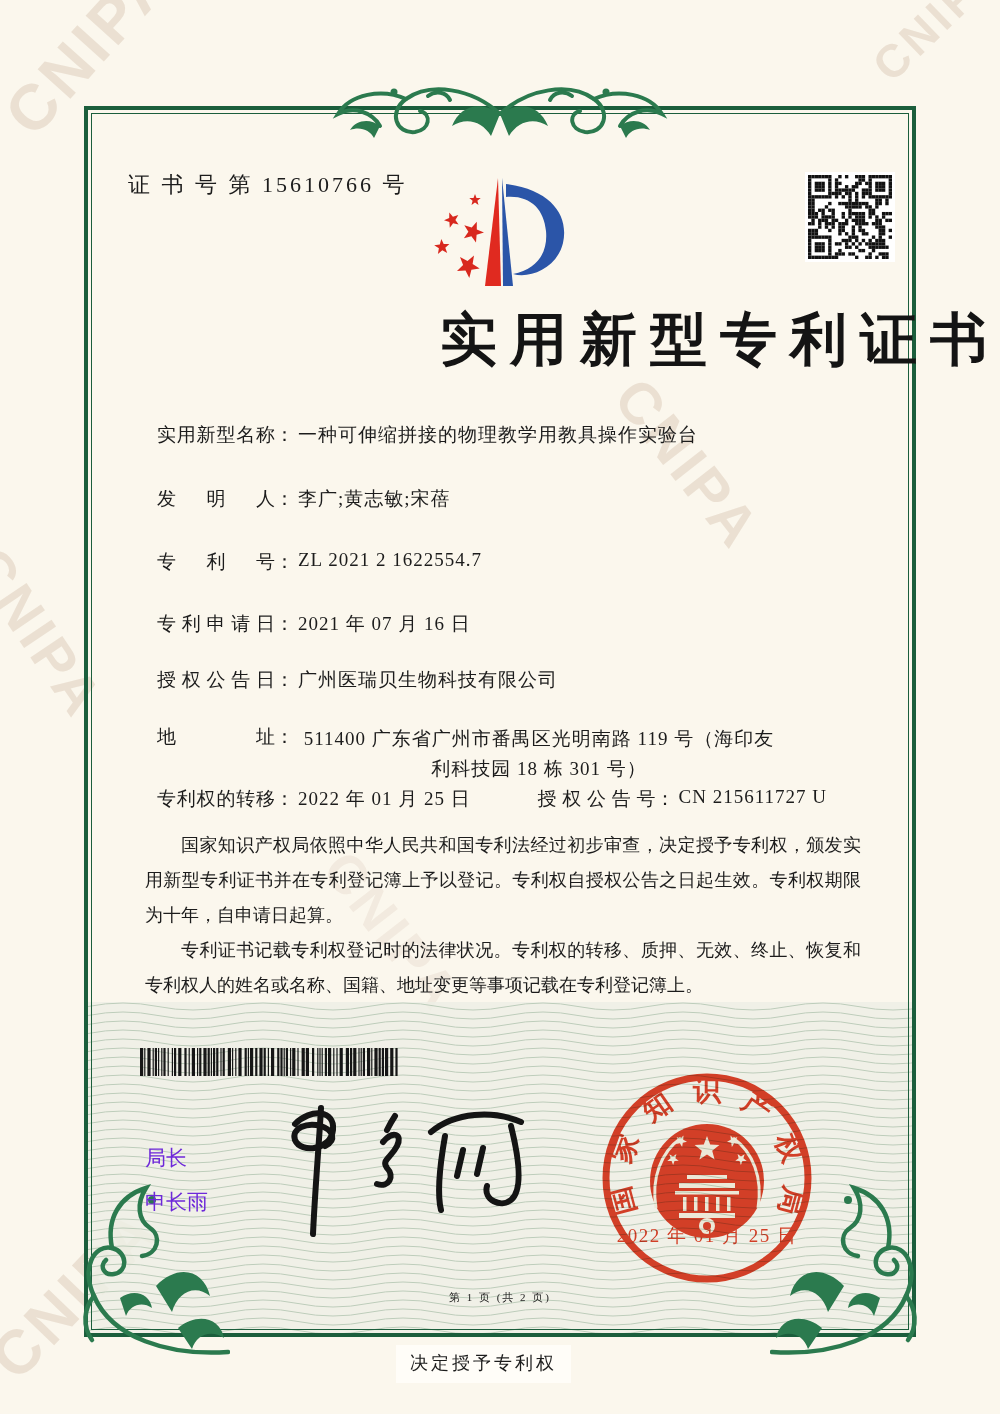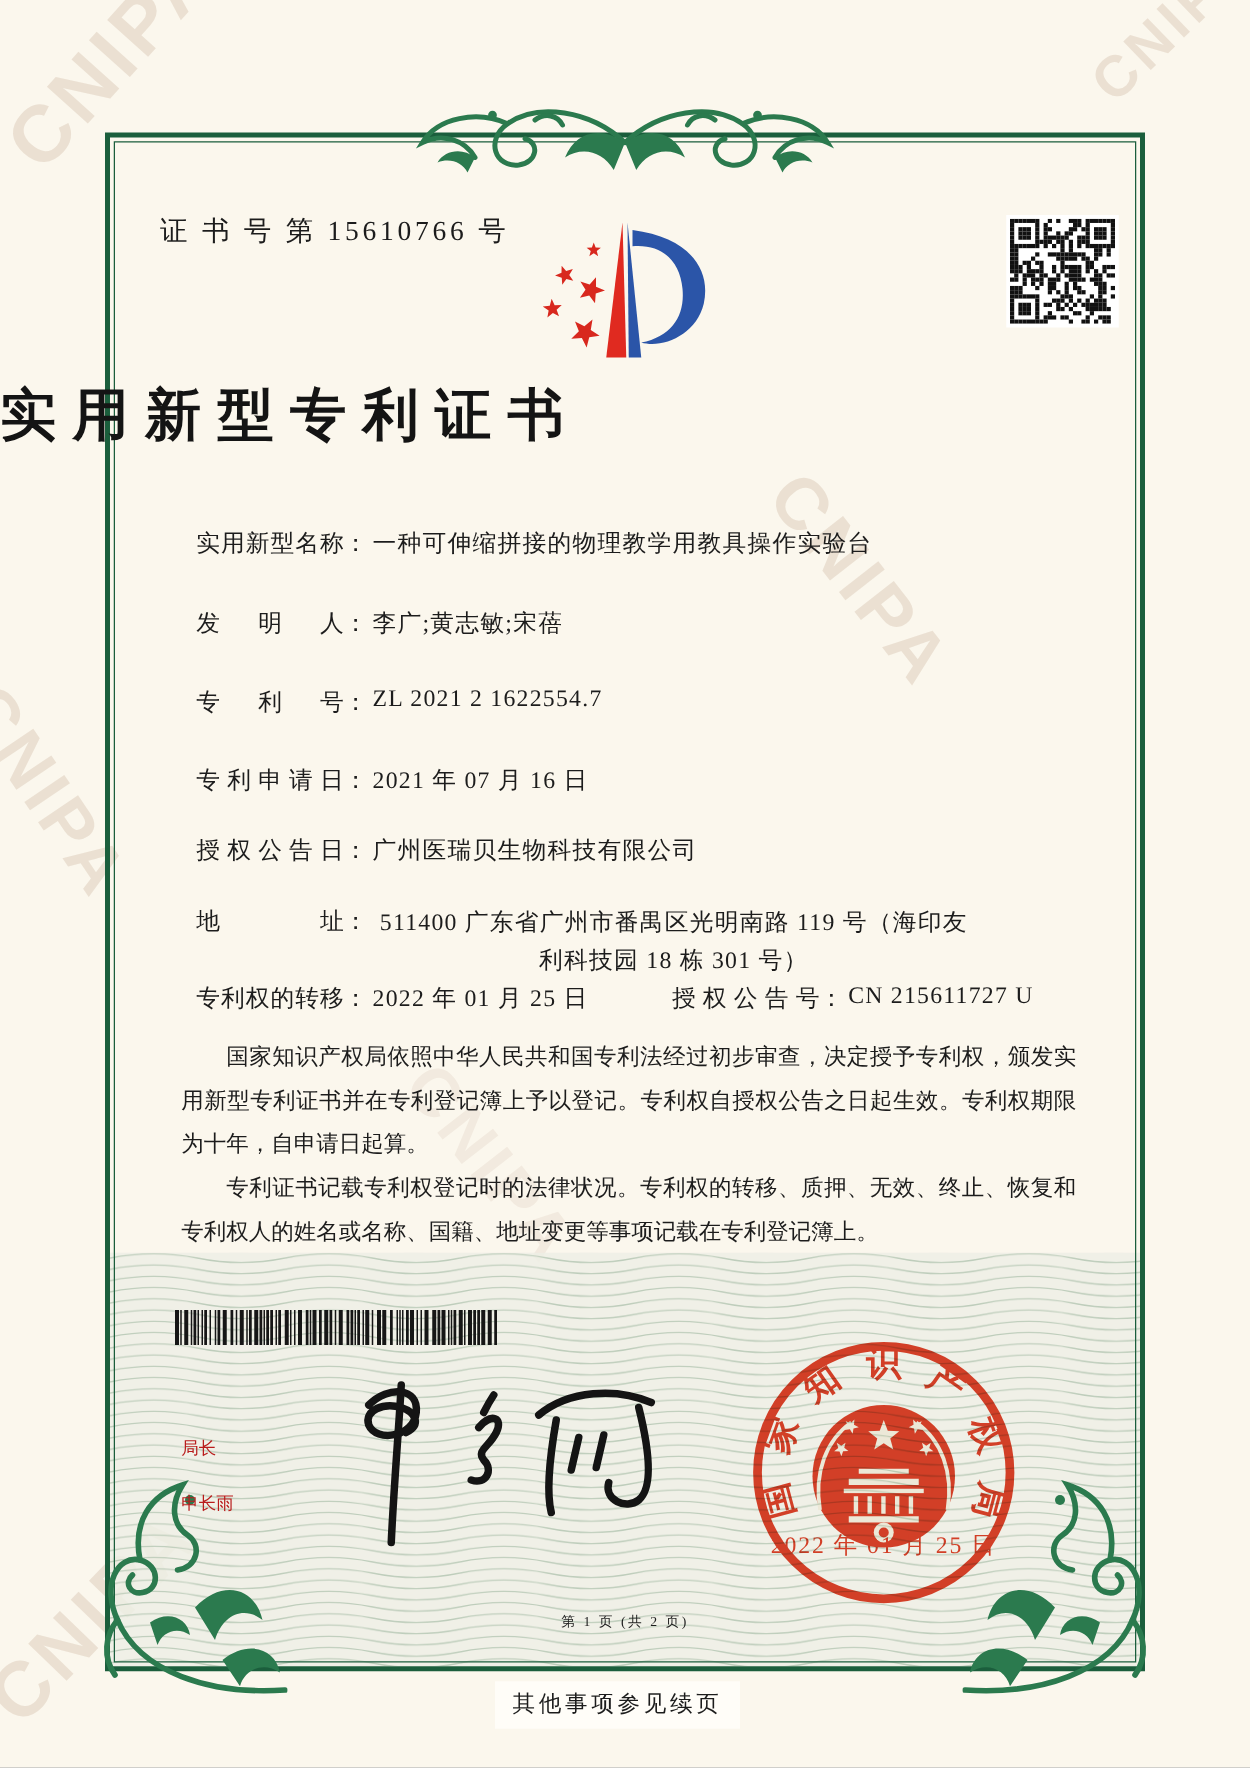--- a/index.html
+++ b/index.html
@@ -31,43 +31,43 @@
   .frame-inner{position:absolute; left:3px; top:3px; right:3px; bottom:3px; border:1.5px solid #1b5e3c;}
   .flourish-top{position:absolute; left:310px; top:74px; width:380px; height:80px; z-index:3;}
   .corner-orn{position:absolute; z-index:3; width:170px; height:190px;}
   .corner-orn.left{left:60px; top:1168px;}
   .corner-orn.right{left:770px; top:1168px; transform:scaleX(-1);}
   
   .cert-no{position:absolute; left:128px; top:170px; z-index:3; font-size:22px; letter-spacing:3px;}
   .logo{position:absolute; left:425px; top:170px; width:150px; height:126px; z-index:3;}
   .qr{position:absolute; left:805px; top:172px; width:84px; height:84px; z-index:3; background:#fff; padding:3px;}
   .title{
-    position:absolute; left:0; top:302px; width:100%; z-index:3; text-align:left;
-    font-size:45px; font-weight:bold; letter-spacing:13px; color:#141414;
+    position:absolute; left:0; top:302px; width:100%; z-index:3; text-align:right;
+    font-size:57px; font-weight:bold; letter-spacing:13px; color:#141414;
   }
   
   .fields{position:absolute; left:145px; top:0; width:720px; z-index:3; font-size:19px;}
   .frow{position:absolute; left:12px; white-space:nowrap;}
   .flabel{display:inline-block; width:118px; text-align:justify; text-align-last:justify; vertical-align:top;}
   .fcolon{display:inline-block; vertical-align:top;}
   .fval{display:inline-block; vertical-align:top; margin-left:4px; letter-spacing:1px;}
   .frow.name{top:422px;} .frow.inventor{top:486px;} .frow.patno{top:549px;}
   .frow.filing{top:611px;} .frow.patentee{top:667px;}
   .frow.address{top:724px;}
   .frow.address .fval{width:482px; white-space:normal; line-height:30px;text-align:center;}
   .frow.grant{top:786px;}
   .pair2{margin-left:62px;}
   
   .paras{position:absolute; left:145px; top:828px; width:716px; z-index:3;
          font-size:18px; line-height:35px; text-align:justify;}
   .paras p{margin:0; text-indent:2em;}
   
   .barcode{position:absolute; left:140px; top:1048px; width:262px; height:28px; z-index:3;}
-  .signer{position:absolute; left:145px; top:1136px; z-index:3; font-size:14px; line-height:44px;
-          font-family:"Liberation Sans","DejaVu Sans",sans-serif; color:#b91c1c;}
+  .signer{position:absolute; left:145px; top:1136px; z-index:3; font-size:21px; line-height:44px;
+          font-family:"Liberation Sans","DejaVu Sans",sans-serif; color:#6d28d9;}
   .signature{position:absolute; left:255px; top:1098px; width:290px; height:150px; z-index:4;}
   .seal{position:absolute; left:584px; top:1056px; width:246px; height:246px; z-index:6;
         mix-blend-mode:multiply; opacity:.95;}
   .page-ind{position:absolute; left:0; top:1290px; width:100%; text-align:center; z-index:3; font-size:11px; letter-spacing:2px;}
   .foot-note{position:absolute; left:396px; top:1345px; z-index:3; background:#fffdf8;
              padding:6px 14px 8px; font-size:18px; letter-spacing:3px;}
 </style>
 </head>
 <body>
 
@@ -644,15 +644,15 @@
       <circle cx="123" cy="170" r="4" fill="#df391f"></circle>
       <g stroke="#fbf7ed" stroke-width="3" fill="none">
         <path d="M72,152 C67,122 77,96 97,82"></path>
         <path d="M174,152 C179,122 169,96 149,82"></path>
       </g>
     </g>
     <text x="123" y="186" fill="#df391f" font-size="19" letter-spacing="1.5" text-anchor="middle" font-family="'Liberation Serif','DejaVu Serif',serif">2022 年 01 月 25 日</text>
   </svg>
 
   <div class="page-ind">第 1 页 (共 2 页)</div>
-  <div class="foot-note">其他事项参见续页</div>
+  <div class="foot-note">决定授予专利权</div>
 
 </div>
 
 </body></html>

